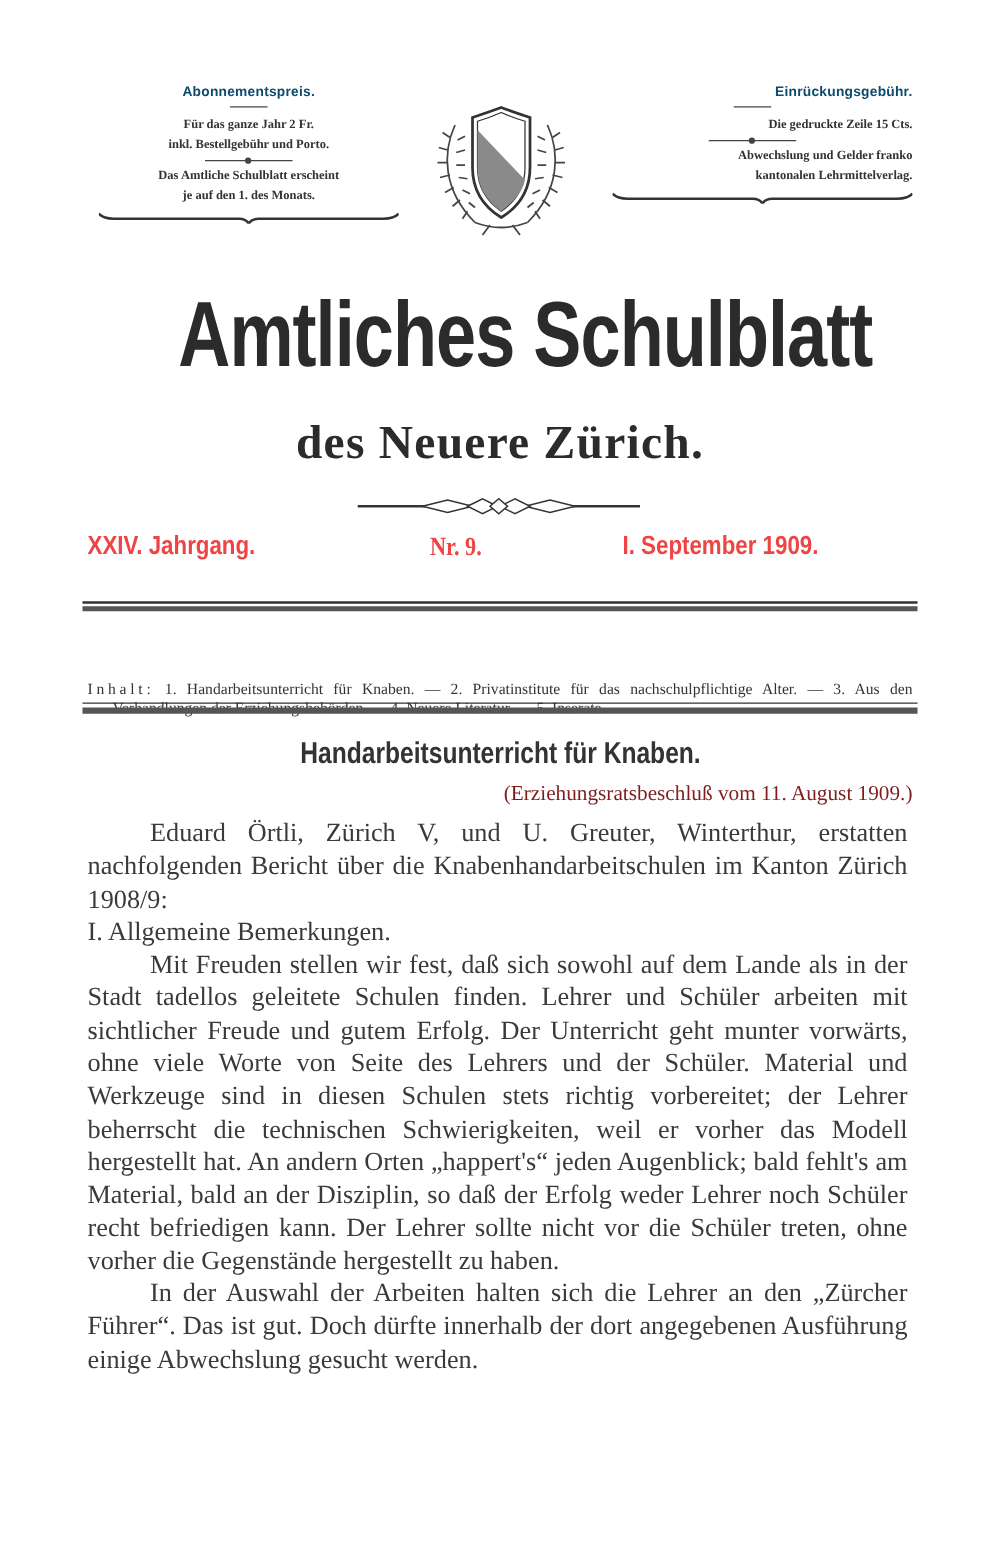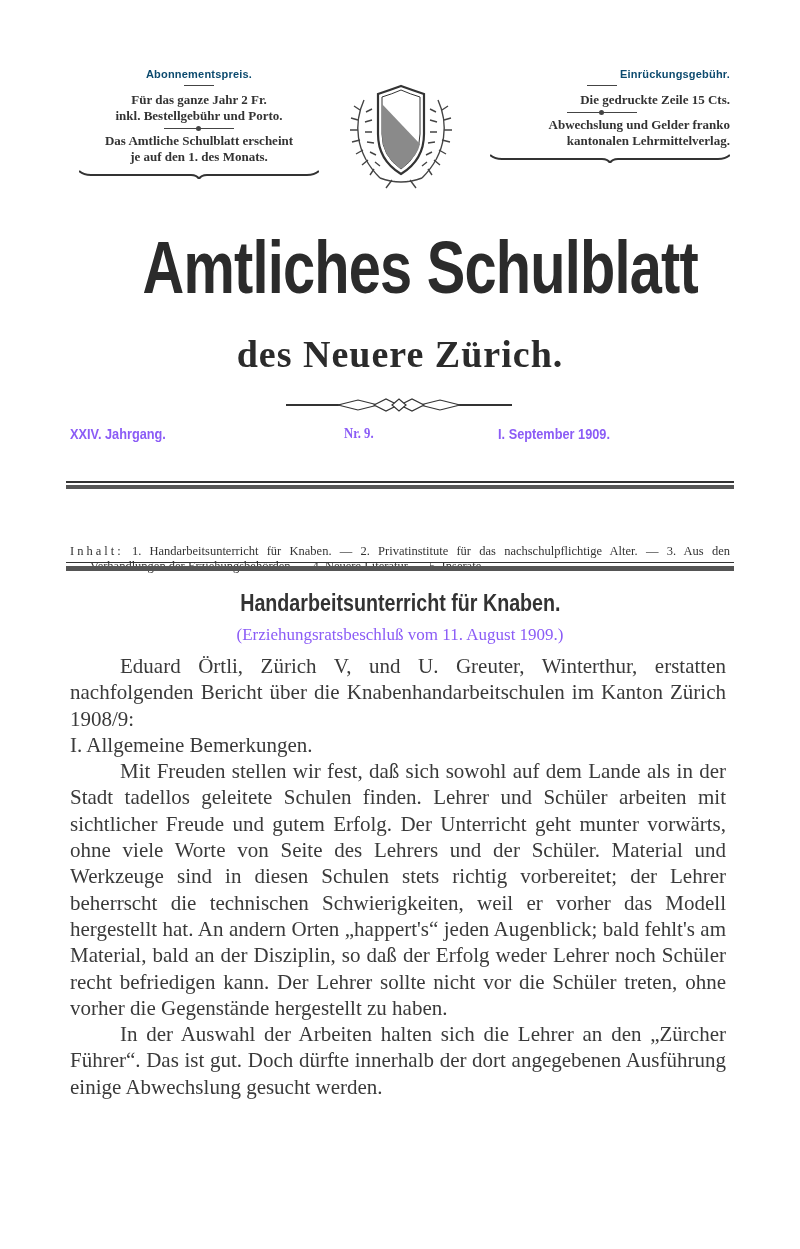--- a/index.html
+++ b/index.html
@@ -12,21 +12,21 @@
 
   .masthead-top { position: absolute; top: 68px; left: 0; width: 660px; height: 140px; }
   .box { position: absolute; top: 0; text-align: center; }
   .box.left { left: 0; width: 258px; }
   .box.right { left: 404px; width: 256px; text-align: right; }
   .box-title {
     font-family: "Liberation Sans", "DejaVu Sans", sans-serif; font-weight: bold;
     font-size: 11px; letter-spacing: 0.2px; color: #0c4a6e;
   }
   .short-rule { width: 30px; height: 1px; background: #444; margin: 5px auto 6px; }
-  .box-line { font-size: 13px; font-weight: bold; line-height: 16px; color: #333; }
+  .box-line { font-size: 10px; font-weight: bold; line-height: 16px; color: #333; }
   .dot-rule { position: relative; width: 70px; height: 9px; margin: 0 auto; }
   .dot-rule::before { content: ""; position: absolute; left: 0; right: 0; top: 4px; height: 1px; background: #444; }
   .dot-rule::after { content: ""; position: absolute; left: 32px; top: 2px; width: 5px; height: 5px; border-radius: 50%; background: #444; }
   .brace { width: 240px; height: 10px; margin: 4px auto 0; }
 
   .crest { position: absolute; left: 270px; top: 14px; width: 122px; height: 110px; }
 
   .title {
     position: absolute; top: 218px; left: 0; width: 660px; text-align: center;
     font-family: "Liberation Sans", "DejaVu Sans", sans-serif; font-weight: bold;
@@ -34,21 +34,21 @@
     transform: scaleX(0.78); transform-origin: center; letter-spacing: -1px; white-space: nowrap;
   }
   .subtitle {
     position: absolute; top: 332px; left: 0; width: 660px; text-align: center;
     font-size: 38px; font-weight: bold; color: #2b2b2b; letter-spacing: 1px;
   }
   .ornament { position: absolute; top: 397px; left: 216px; width: 226px; height: 16px; }
 
   .issue-line {
     position: absolute; top: 425px; left: 0; width: 660px; height: 30px;
-    font-family: "Liberation Sans", "DejaVu Sans", sans-serif; font-weight: bold; font-size: 15px; color: #8b5cf6;
+    font-family: "Liberation Sans", "DejaVu Sans", sans-serif; font-weight: bold; font-size: 21px; color: #ef4444;
   }
   .issue-line span { position: absolute; top: 0; transform: scaleX(0.85); transform-origin: left; white-space: nowrap; }
   .issue-year { left: 0; }
   .issue-nr { left: 274px; font-family: "Liberation Serif", serif; }
   .issue-date { left: 428px; }
 
   .thick-rule { position: absolute; left: -4px; width: 668px; }
   .rule-a { top: 481px; height: 2px; background: #333; }
   .rule-b { top: 485px; height: 4px; background: #555; }
   .rule-c { top: 562px; height: 1px; background: #333; }
@@ -60,21 +60,21 @@
   }
   .contents .label { letter-spacing: 3px; }
   .contents p { margin: 0; padding-left: 20px; text-indent: -20px; }
 
   .article-title {
     position: absolute; top: 589px; left: 0; width: 660px; text-align: center;
     font-family: "Liberation Sans", "DejaVu Sans", sans-serif; font-weight: bold;
     font-size: 24px; color: #333;
   }
   .article-title span { display: inline-block; transform: scaleX(0.82); }
-  .article-sub { position: absolute; top: 625px; left: 0; width: 660px; text-align: center; font-size: 17px; color: #8b5cf6; }
+  .article-sub { position: absolute; top: 625px; left: 0; width: 660px; text-align: right; font-size: 17px; color: #7f1d1d; }
 
   .body-text {
     position: absolute; top: 653px; left: 0; width: 656px;
     font-size: 21px; line-height: 26.3px; color: #3a3a3a; text-align: justify;
   }
   .body-text p { margin: 0; text-indent: 50px; text-align-last: left; }
   .body-text .section-head { text-indent: 0; text-align: center; }
 </style>
 </head>
 <body>

